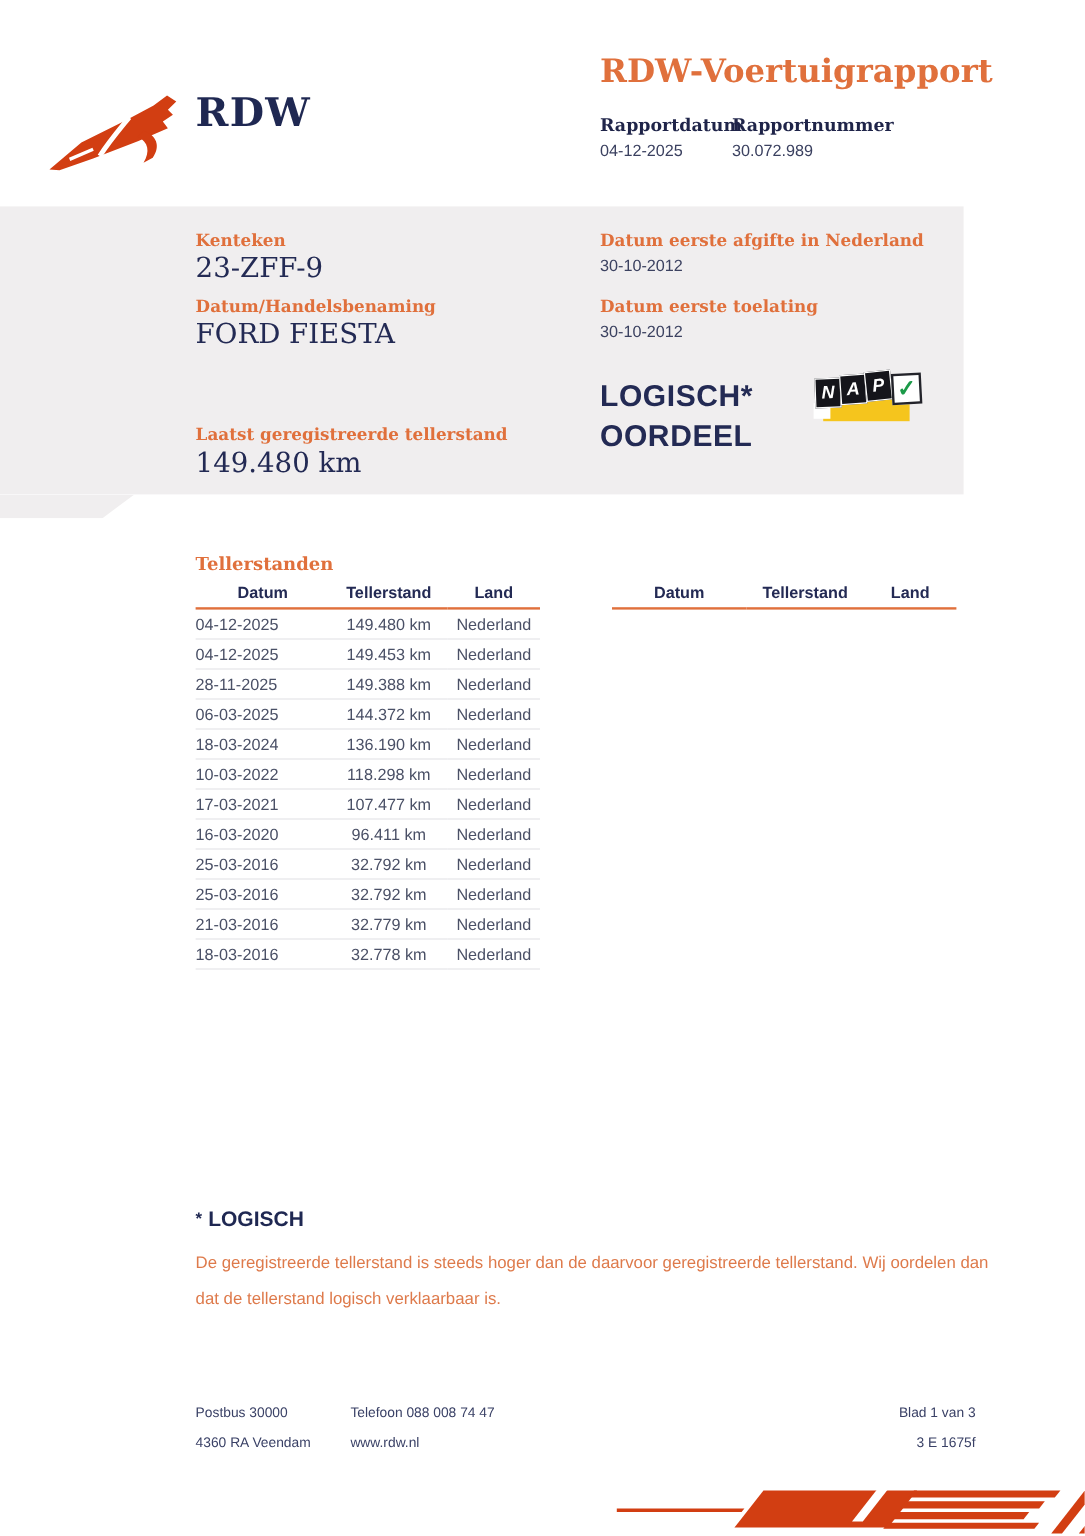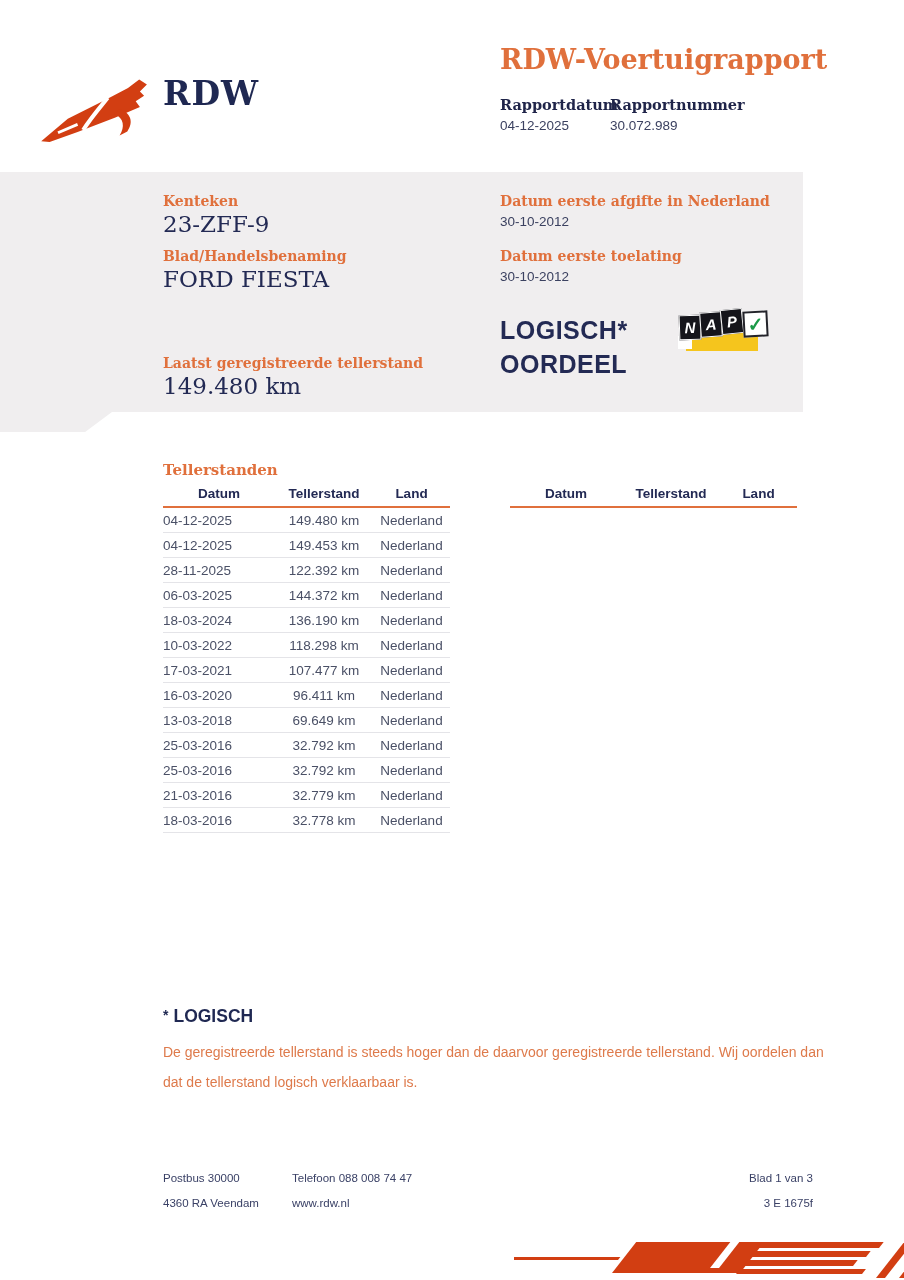--- a/index.html
+++ b/index.html
@@ -94,21 +94,21 @@
 <div class="abs hdr-label x500">Rapportdatum</div>
 <div class="abs hdr-label x610">Rapportnummer</div>
 <div class="abs hdr-value x500">04-12-2025</div>
 <div class="abs hdr-value x610">30.072.989</div>
 
 <div class="abs panel"></div>
 <div class="abs panel-notch"></div>
 
 <div class="abs fld-label" style="left:163px;top:193px;">Kenteken</div>
 <div class="abs fld-big" style="left:163px;top:211px;">23-ZFF-9</div>
-<div class="abs fld-label" style="left:163px;top:248px;">Blad/Handelsbenaming</div>
+<div class="abs fld-label" style="left:163px;top:248px;">Datum/Handelsbenaming</div>
 <div class="abs fld-big" style="left:163px;top:266px;">FORD FIESTA</div>
 <div class="abs fld-label" style="left:163px;top:355px;">Laatst geregistreerde tellerstand</div>
 <div class="abs fld-big" style="left:163px;top:373px;">149.480 km</div>
 
 <div class="abs fld-label" style="left:500px;top:193px;">Datum eerste afgifte in Nederland</div>
 <div class="abs fld-val" style="left:500px;top:214px;">30-10-2012</div>
 <div class="abs fld-label" style="left:500px;top:248px;">Datum eerste toelating</div>
 <div class="abs fld-val" style="left:500px;top:269px;">30-10-2012</div>
 
 <div class="abs oordeel" style="left:500px;top:313px;">
@@ -141,21 +141,21 @@
         <td class="c2 r">149.480 km</td>
         <td class="c3 r">Nederland</td>
       </tr>
       <tr>
         <td class="c1">04-12-2025</td>
         <td class="c2 r">149.453 km</td>
         <td class="c3 r">Nederland</td>
       </tr>
       <tr>
         <td class="c1">28-11-2025</td>
-        <td class="c2 r">122.392 km</td>
+        <td class="c2 r">149.388 km</td>
         <td class="c3 r">Nederland</td>
       </tr>
       <tr>
         <td class="c1">06-03-2025</td>
         <td class="c2 r">144.372 km</td>
         <td class="c3 r">Nederland</td>
       </tr>
       <tr>
         <td class="c1">18-03-2024</td>
         <td class="c2 r">136.190 km</td>
@@ -167,25 +167,20 @@
         <td class="c3 r">Nederland</td>
       </tr>
       <tr>
         <td class="c1">17-03-2021</td>
         <td class="c2 r">107.477 km</td>
         <td class="c3 r">Nederland</td>
       </tr>
       <tr>
         <td class="c1">16-03-2020</td>
         <td class="c2 r">96.411 km</td>
-        <td class="c3 r">Nederland</td>
-      </tr>
-      <tr>
-        <td class="c1">13-03-2018</td>
-        <td class="c2 r">69.649 km</td>
         <td class="c3 r">Nederland</td>
       </tr>
       <tr>
         <td class="c1">25-03-2016</td>
         <td class="c2 r">32.792 km</td>
         <td class="c3 r">Nederland</td>
       </tr>
       <tr>
         <td class="c1">25-03-2016</td>
         <td class="c2 r">32.792 km</td>

